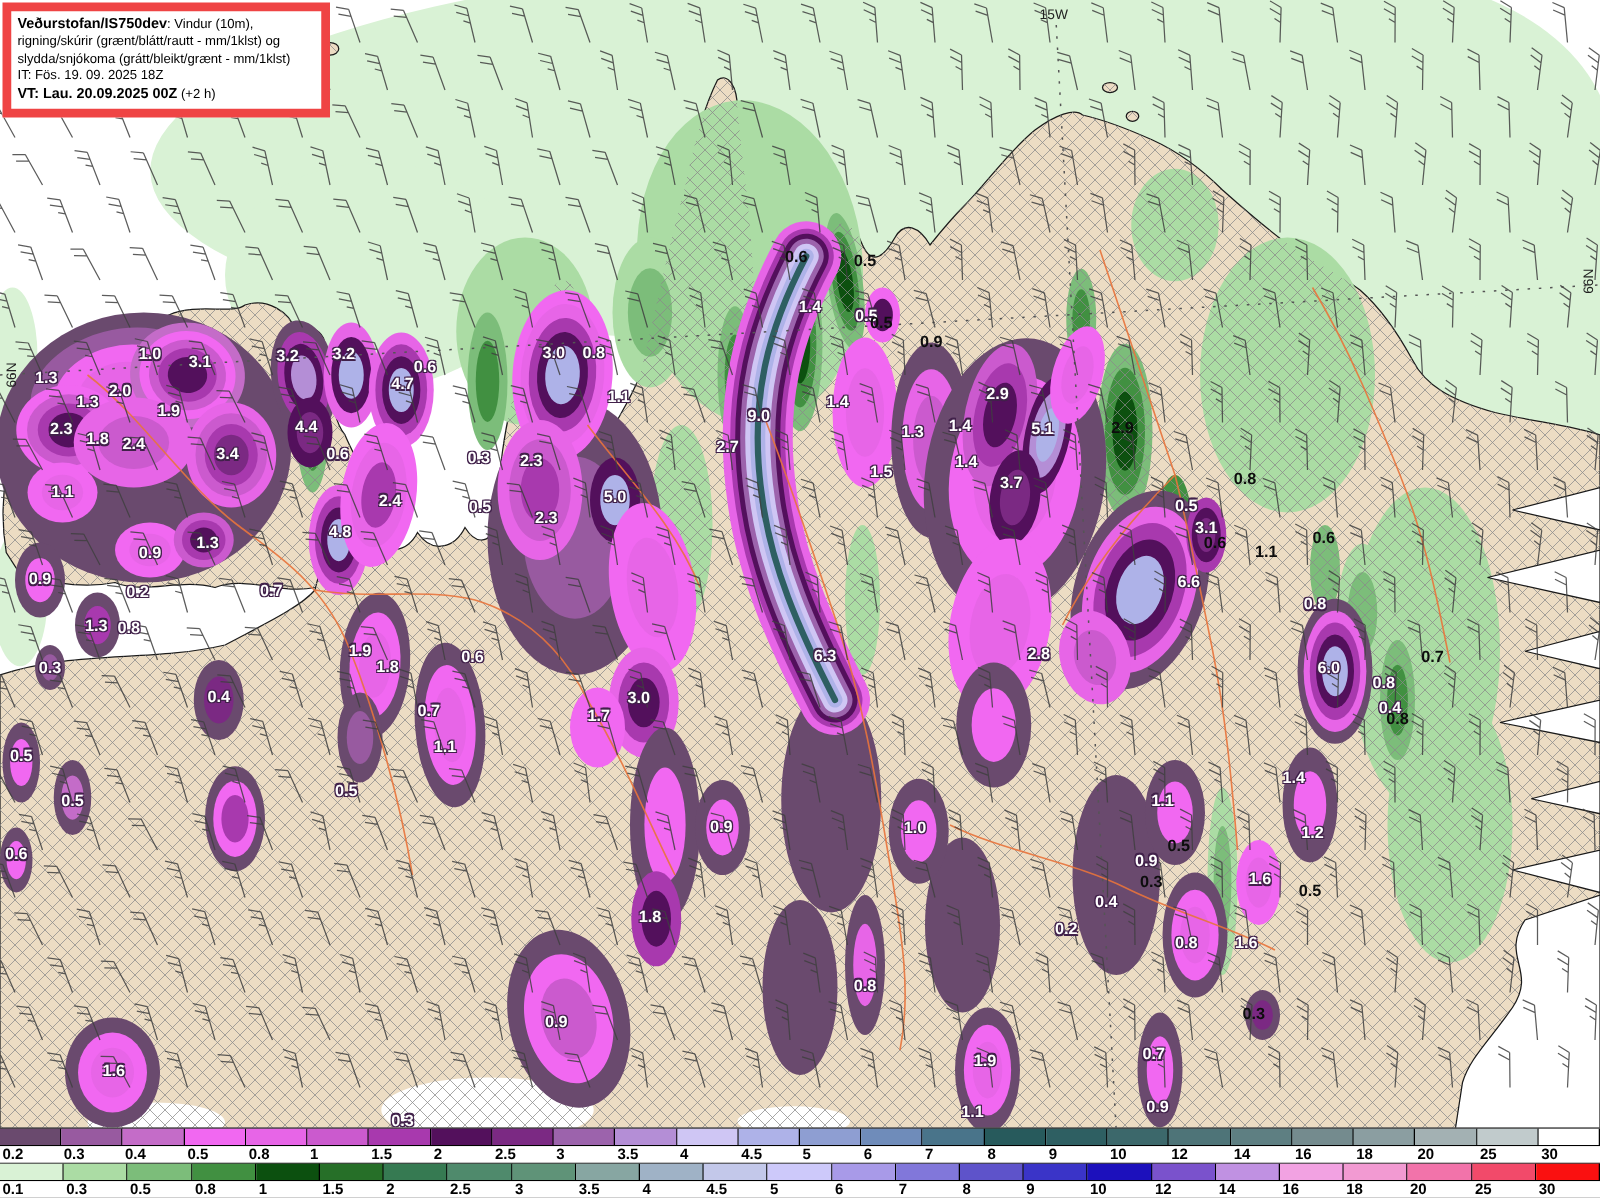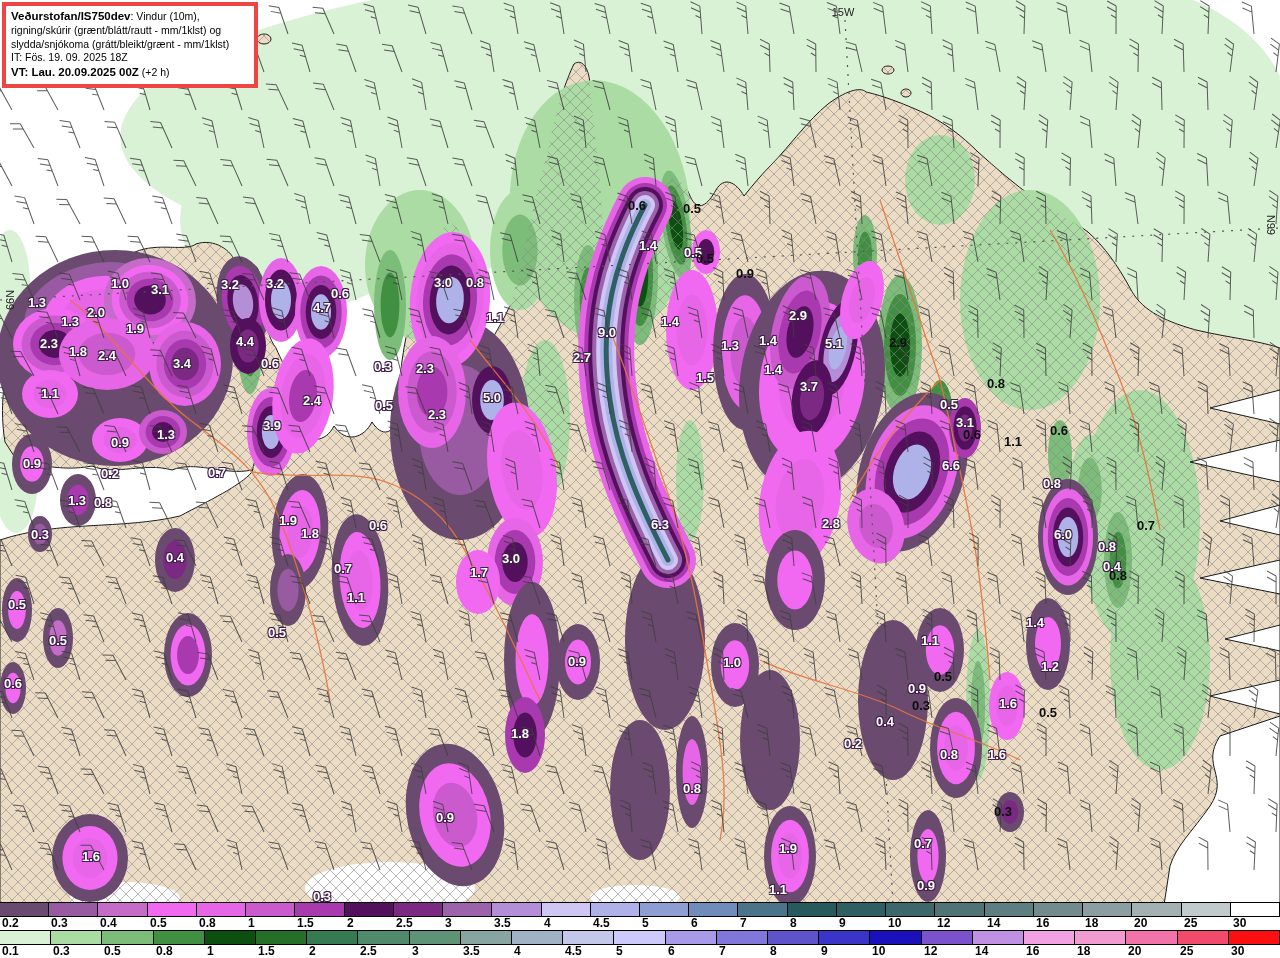--- a/index.html
+++ b/index.html
@@ -1,21 +1,21 @@
 <!DOCTYPE html>
 <html><head>
 <meta charset="utf-8">
 <style>
   html,body{margin:0;padding:0;background:#888;}
   .stage{position:relative;width:1280px;height:958px;overflow:hidden;background:#fff;
          font-family:"Liberation Sans",sans-serif;}
   .stage svg{position:absolute;left:0;top:0;}
   
   .titlebox{position:absolute;left:2px;top:2px;width:238px;background:#fff;
-            border:4px solid #ef4444;padding:3px 5px 4px 5px;z-index:30;
+            border:7px solid #ef4444;padding:3px 5px 4px 5px;z-index:30;
             font-size:10.5px;line-height:1.3;color:#000;}
   .titlebox div{white-space:nowrap;overflow:hidden;}
   .titlebox b{font-size:11.5px;}
   
   #labelLayer{position:absolute;left:0;top:0;width:1280px;height:902px;z-index:20;}
   .pl{position:absolute;transform:translate(-50%,-50%);font-weight:bold;font-size:13px;
       white-space:nowrap;pointer-events:none;}
   .pl.w{color:#fff;text-shadow:-1px -1px 0 #41214a,1px -1px 0 #41214a,-1px 1px 0 #41214a,
         1px 1px 0 #41214a,0 1px 0 #41214a,0 -1px 0 #41214a;}
   .pl.d{color:#0d0d0d;}
@@ -987,21 +987,21 @@
       <span class="pl w" style="left: 17px; top: 604px;">0.5</span>
       <span class="pl w" style="left: 58px; top: 640px;">0.5</span>
       <span class="pl w" style="left: 13px; top: 683px;">0.6</span>
       <span class="pl w" style="left: 91px; top: 856px;">1.6</span>
       <span class="pl w" style="left: 230px; top: 284px;">3.2</span>
       <span class="pl w" style="left: 275px; top: 283px;">3.2</span>
       <span class="pl w" style="left: 322px; top: 307px;">4.7</span>
       <span class="pl w" style="left: 245px; top: 341px;">4.4</span>
       <span class="pl w" style="left: 270px; top: 363px;">0.6</span>
       <span class="pl w" style="left: 312px; top: 400px;">2.4</span>
-      <span class="pl w" style="left: 272px; top: 425px;">3.9</span>
+      <span class="pl w" style="left: 272px; top: 425px;">4.8</span>
       <span class="pl w" style="left: 288px; top: 520px;">1.9</span>
       <span class="pl w" style="left: 310px; top: 533px;">1.8</span>
       <span class="pl w" style="left: 277px; top: 632px;">0.5</span>
       <span class="pl w" style="left: 322px; top: 896px;">0.3</span>
       <span class="pl w" style="left: 443px; top: 282px;">3.0</span>
       <span class="pl w" style="left: 475px; top: 282px;">0.8</span>
       <span class="pl w" style="left: 340px; top: 293px;">0.6</span>
       <span class="pl w" style="left: 495px; top: 317px;">1.1</span>
       <span class="pl w" style="left: 383px; top: 366px;">0.3</span>
       <span class="pl w" style="left: 425px; top: 368px;">2.3</span>

